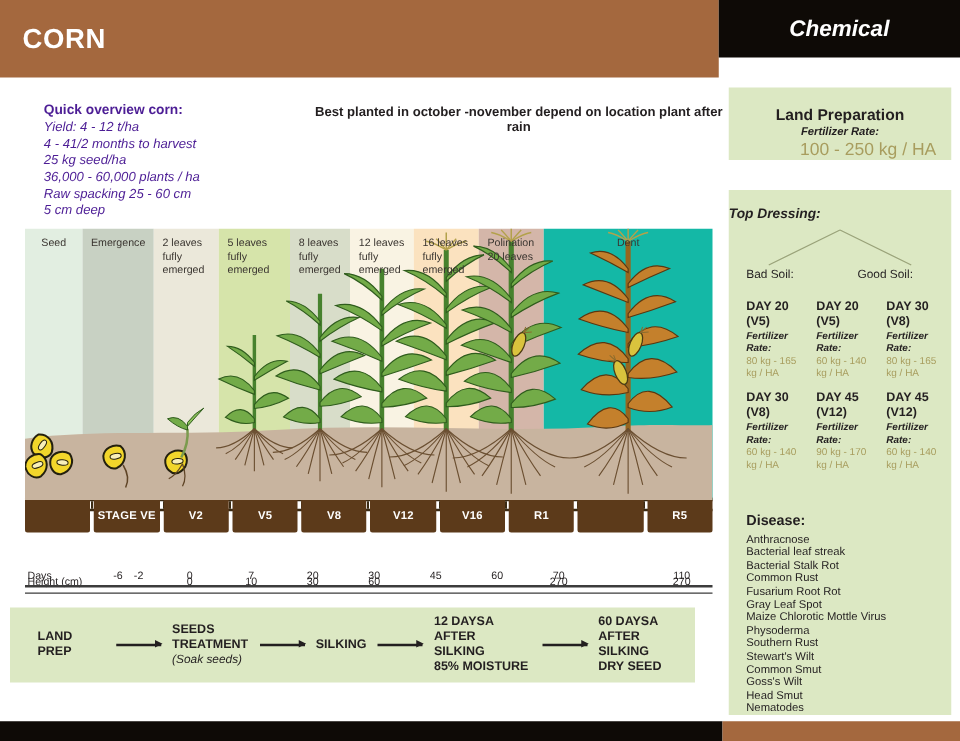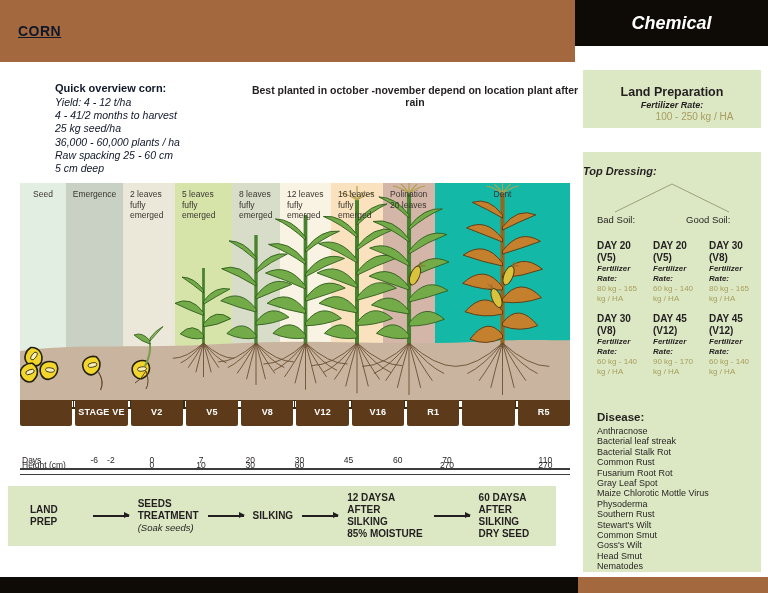--- a/index.html
+++ b/index.html
@@ -1,30 +1,30 @@
 <!DOCTYPE html>
 <html><head>
 <meta charset="utf-8">
 <style>
   * { margin:0; padding:0; box-sizing:border-box; }
   body { font-family:"Liberation Sans", sans-serif; background:#fff; }
   .page { position:relative; width:768px; height:593px; background:#ffffff; overflow:hidden; }
 
   
   .hdr-left { position:absolute; left:0; top:0; width:575px; height:62px; background:#a4683e; display:flex; align-items:center; padding-left:18px; }
-  .hdr-left h1 { color:#0f172a; font-size:14px; font-weight:bold; letter-spacing:0.5px;text-decoration:underline; }
+  .hdr-left h1 { color:#ffffff; font-size:22px; font-weight:bold; letter-spacing:0.5px; }
   .hdr-right { position:absolute; left:575px; top:0; width:193px; height:46px; background:#0e0a06; display:flex; align-items:center; justify-content:center; }
   .hdr-right .chem { color:#fff; font-size:18px; font-style:italic; font-weight:600; }
 
   
   .ftr-black { position:absolute; left:0; top:577px; width:578px; height:16px; background:#0e0a06; }
   .ftr-brown { position:absolute; left:578px; top:577px; width:190px; height:16px; background:#a4683e; }
 
   
-  .overview { position:absolute; left:55px; top:82px; width:210px; color:#0f172a; }
+  .overview { position:absolute; left:35px; top:82px; width:210px; color:#4c1d95; }
   .overview .ov-title { font-weight:bold; font-size:11px; margin-bottom:2px; }
   .overview .ov-line { font-style:italic; font-size:10.5px; line-height:13.2px; }
 
   .banner { position:absolute; left:250px; top:84px; width:330px; font-weight:bold; font-size:10.5px; color:#231f20; text-align:center; }
 
   
   .chart { position:absolute; left:20px; top:183px; width:550px; height:217px; }
   .bands { position:absolute; inset:0; display:flex; }
   .band { height:100%; position:relative; }
   .stage-label { position:relative; z-index:4; font-size:8.5px; line-height:10.5px; color:#3a3530; padding:6px 3px 0 7px; }
@@ -53,21 +53,21 @@
   .flow-step { font-weight:bold; font-size:10px; line-height:12px; color:#231f20; }
   .flow-note { font-weight:normal; font-style:italic; font-size:9.5px; }
   .flow-arrow { width:36px; height:1.2px; background:#231f20; margin:0 9px; position:relative; flex:0 0 36px; }
   .flow-arrow::after { content:''; position:absolute; right:-1px; top:-3.2px; border-left:6px solid #231f20; border-top:3.6px solid transparent; border-bottom:3.6px solid transparent; }
 
   
   .panel { position:absolute; left:583px; width:178px; background:#dce8c3; color:#231f20; }
   .panel-landprep { top:70px; height:58px; text-align:center; padding-top:15px; }
   .panel-landprep .lp-title { font-weight:bold; font-size:12.5px; }
   .panel-landprep .lp-rate-label { font-weight:bold; font-style:italic; font-size:9px; margin-top:1px; }
-  .panel-landprep .lp-rate { font-size:10px; color:#a89d5e; margin-top:1px;padding-left:45px; }
+  .panel-landprep .lp-rate { font-size:14px; color:#a89d5e; margin-top:1px;padding-left:45px; }
   .panel-main { top:152px; height:420px; }
 
   .td-title { position:absolute; top:13px; width:100%; text-align:left; font-weight:bold; font-style:italic; font-size:11px; }
   .td-branch { position:absolute; top:29px; left:50%; transform:translateX(-50%); }
   .td-soils { position:absolute; top:62px; left:0; width:100%; font-size:9.5px; }
   .td-soils .soil-bad { position:absolute; left:14px; }
   .td-soils .soil-good { position:absolute; left:103px; }
   .td-grid { position:absolute; top:88px; left:14px; right:4px; display:grid; grid-template-columns:1fr 1fr 1fr; column-gap:8px; row-gap:9px; }
   .td-entry .e-day { font-weight:bold; font-size:10px; line-height:12px; }
   .td-entry .e-label { font-weight:bold; font-style:italic; font-size:8px; line-height:10px; }

